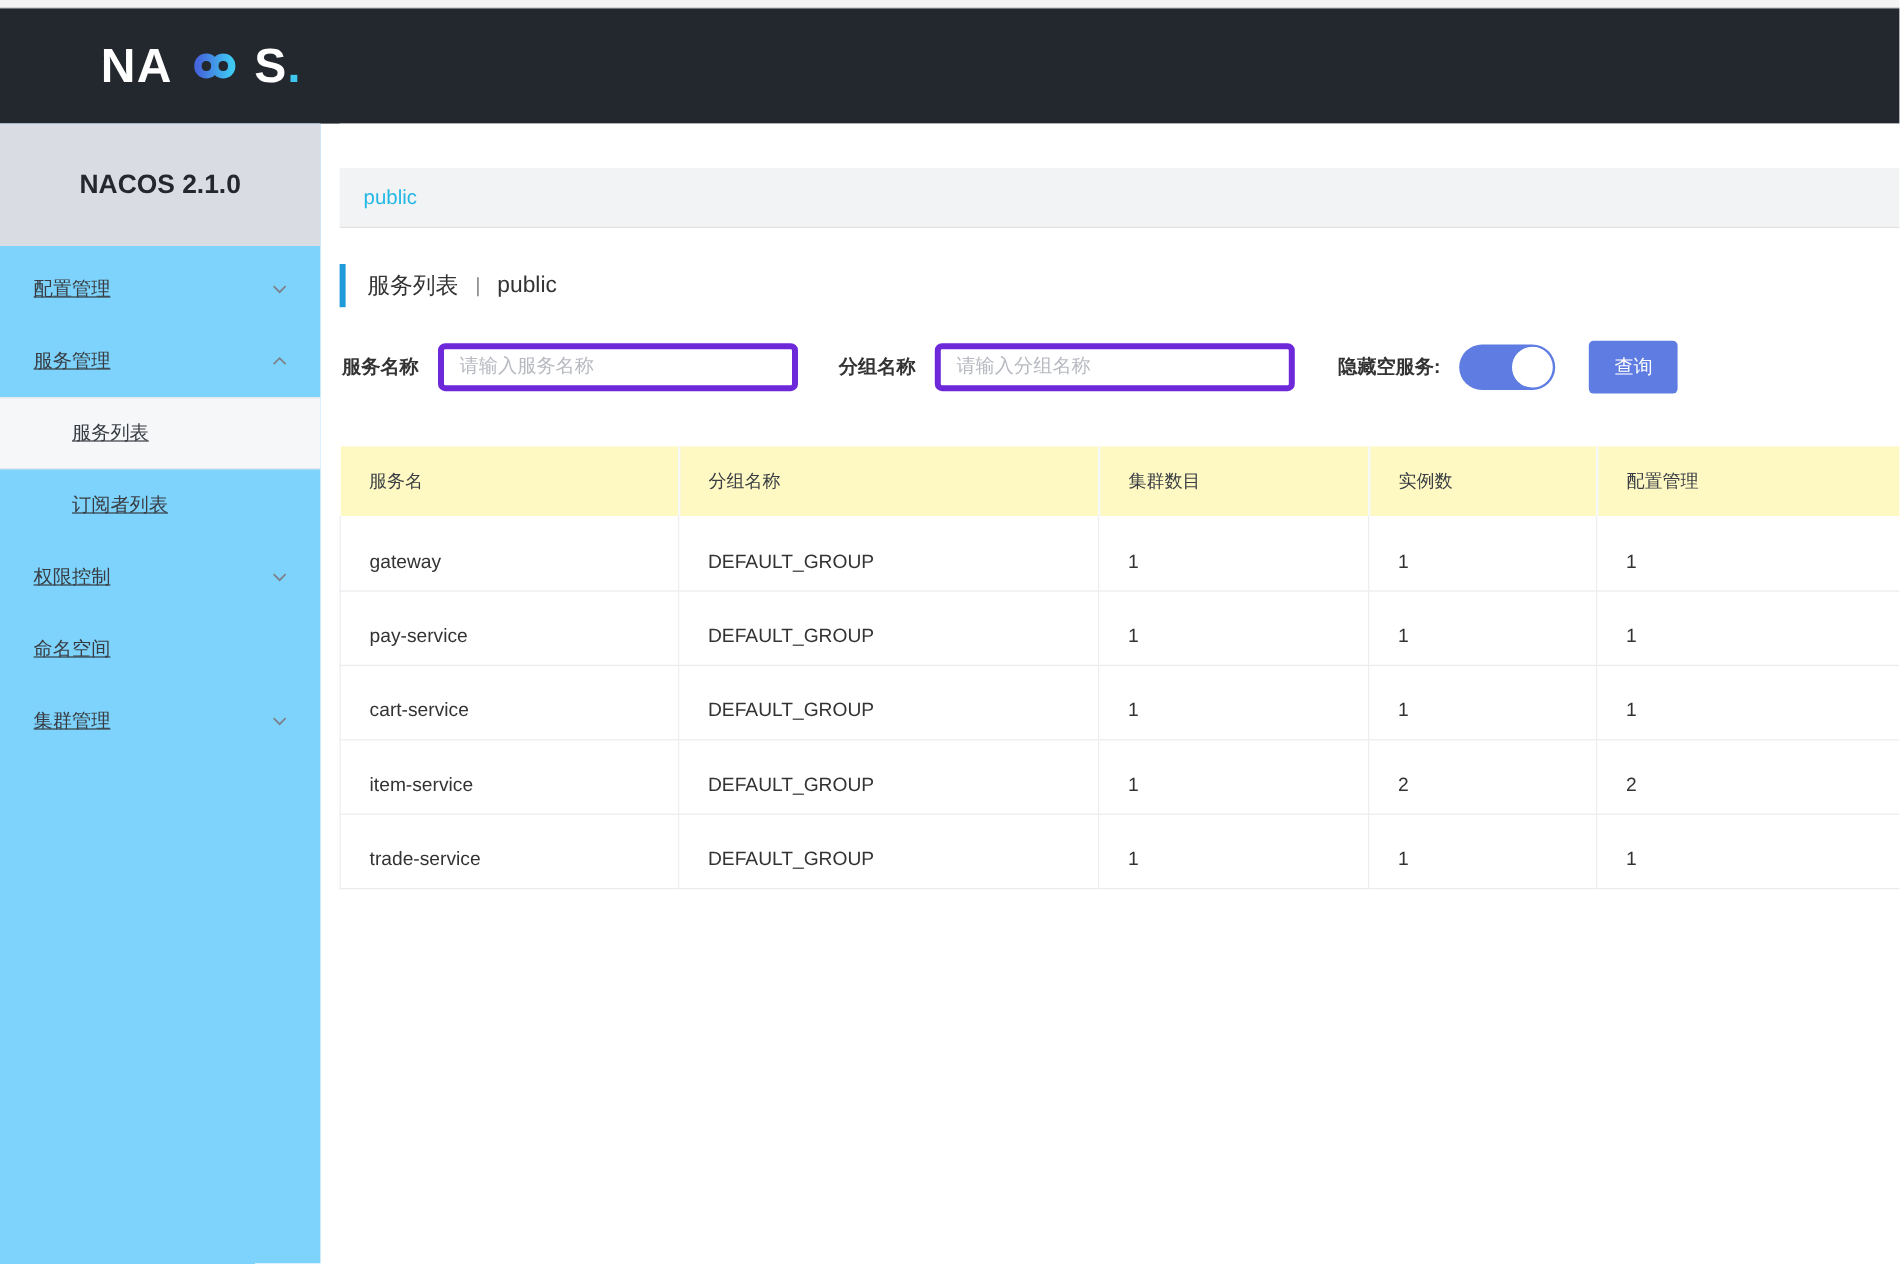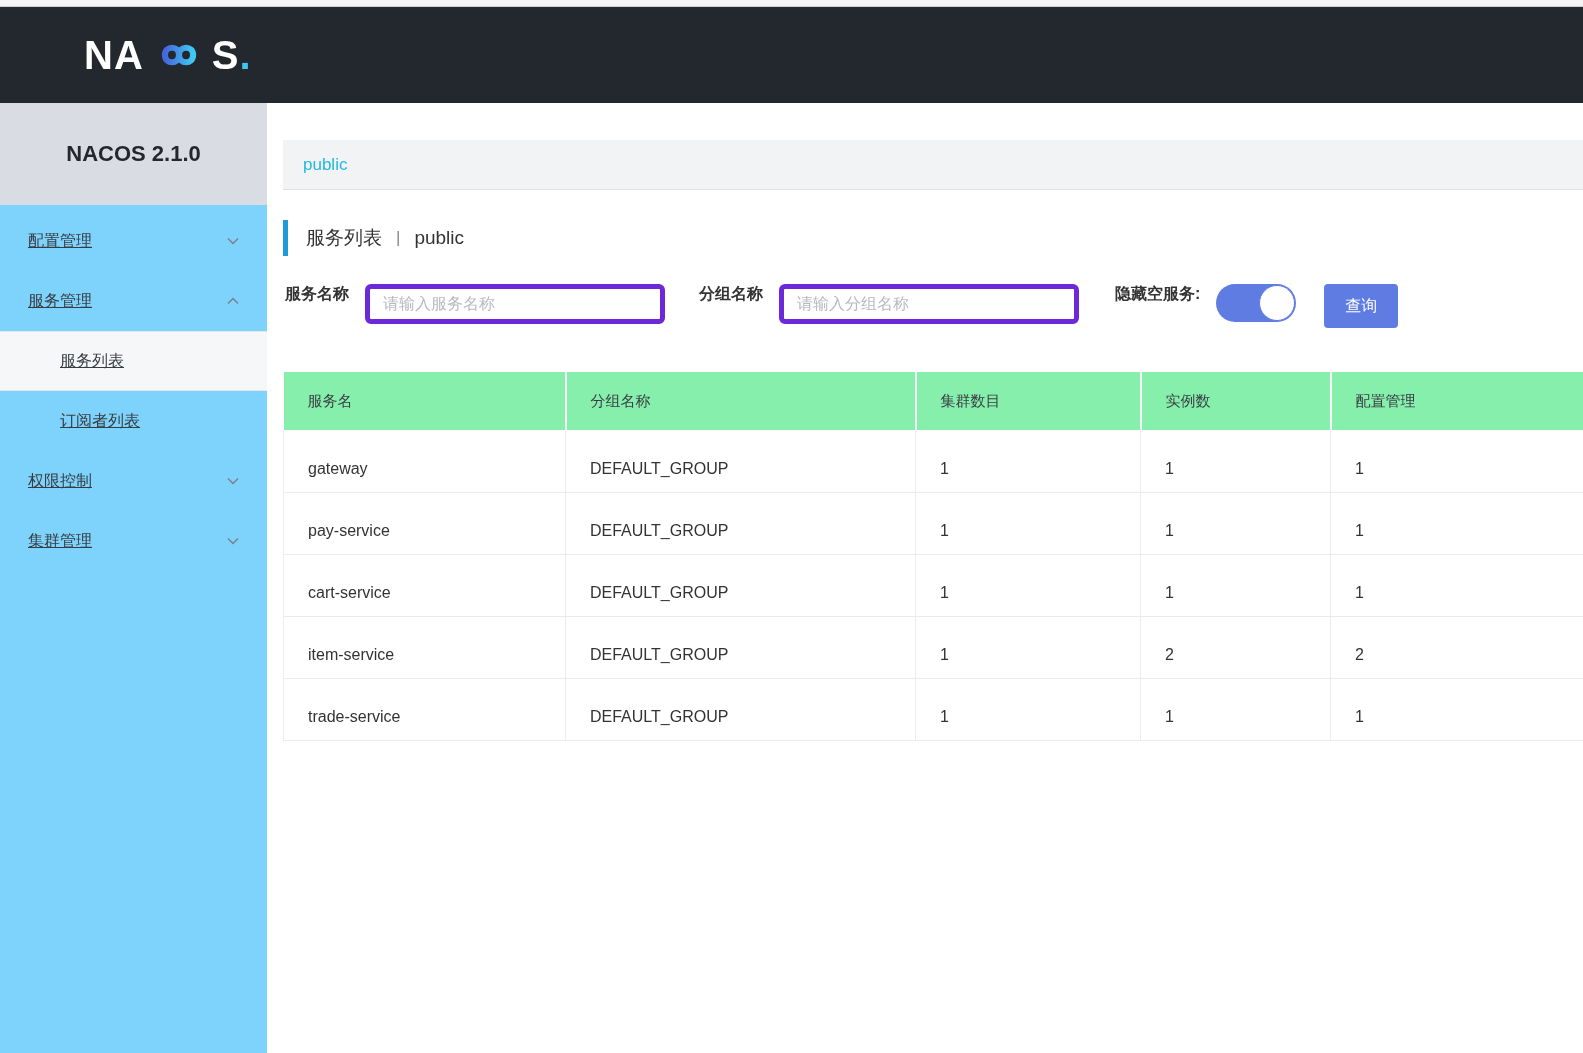--- a/index.html
+++ b/index.html
@@ -28,32 +28,32 @@
   
   .main{position:absolute;left:283px;top:103px;right:0;bottom:0;background:#fff;}
   .ns-bar{margin-top:37px;height:50px;background:#f2f3f4;border-bottom:1px solid #e2e2e2;display:flex;align-items:center;padding-left:20px;box-sizing:border-box;}
   .ns-current{font-size:17px;color:#23b7e5;cursor:pointer;}
   .page-title{margin-top:29px;margin-left:0;display:flex;align-items:center;height:38px;}
   .title-accent{width:5px;height:36px;background:#1f9bdc;margin-right:18px;}
   .title-text{font-size:19px;color:#333;}
   .title-sep{font-size:17px;color:#888;margin:0 14px;}
   .title-ns{font-size:19px;color:#333;}
   
-  .filters{margin-top:27px;display:flex;padding-left:2px;}
+  .filters{margin-top:27px;display:flex;align-items:center;padding-left:2px;}
   .f-label{font-size:16px;font-weight:bold;color:#333;margin-right:16px;white-space:nowrap;}
   .f-input{width:300px;height:40px;box-sizing:border-box;border:5px solid #6d28d9;border-radius:6px;padding:0 13px;font-size:16px;color:#ec4899;outline:none;background:#fff;font-family:inherit;}
   .f-input::placeholder{color:#b6bac0;}
   .gap34{margin-left:34px;}
   .gap36{margin-left:36px;}
   .switch{width:80px;height:38px;border-radius:19px;background:#5e7ce2;position:relative;cursor:pointer;flex:0 0 auto;}
   .switch .knob{position:absolute;top:1px;right:1px;width:36px;height:36px;border-radius:50%;background:#fff;border:1px solid #5e7ce2;box-sizing:border-box;}
   .search-btn{margin-left:28px;width:74px;height:44px;background:#5e7ce2;color:#fff;border:none;border-radius:4px;font-size:16px;cursor:pointer;font-family:inherit;}
   
   .svc-table{margin-top:44px;width:1300px;border-collapse:collapse;table-layout:fixed;}
-  .svc-table th{background:#86efac;height:58px;text-align:left;font-weight:normal;font-size:15px;color:#3a3e44;padding:0 0 0 24px;border-right:2px solid #f7f8fa;box-sizing:border-box;margin-top:32px;}
+  .svc-table th{background:#fef9c3;height:58px;text-align:left;font-weight:normal;font-size:15px;color:#3a3e44;padding:0 0 0 24px;border-right:2px solid #f7f8fa;box-sizing:border-box;margin-top:32px;}
   .svc-table th:last-child{border-right:none;}
   .svc-table td{height:62px;font-size:16px;color:#333;padding:16px 0 0 24px;border-bottom:1px solid #eaebed;border-right:1px solid #ebedf0;background:#fff;box-sizing:border-box;}
   .svc-table td:first-child{border-left:1px solid #ebedf0;}
   .svc-table td:last-child{border-right:none;}
 </style>
 </head>
 <body>
 
 <div class="top-strip"></div>
 
@@ -97,20 +97,26 @@
   </div>
       <div class="side-item sub">
     <span class="side-label">订阅者列表</span>
     <svg class="chev hidden" viewBox="0 0 16 16">
       <polyline points="3,5.5 8,10.5 13,5.5" fill="none" stroke="#7b8087" stroke-width="1.4"></polyline>
     </svg>
   </div>
       <div class="side-item">
     <span class="side-label">权限控制</span>
     <svg class="chev" viewBox="0 0 16 16">
+      <polyline points="3,5.5 8,10.5 13,5.5" fill="none" stroke="#7b8087" stroke-width="1.4"></polyline>
+    </svg>
+  </div>
+      <div class="side-item">
+    <span class="side-label">命名空间</span>
+    <svg class="chev hidden" viewBox="0 0 16 16">
       <polyline points="3,5.5 8,10.5 13,5.5" fill="none" stroke="#7b8087" stroke-width="1.4"></polyline>
     </svg>
   </div>
       <div class="side-item">
     <span class="side-label">集群管理</span>
     <svg class="chev" viewBox="0 0 16 16">
       <polyline points="3,5.5 8,10.5 13,5.5" fill="none" stroke="#7b8087" stroke-width="1.4"></polyline>
     </svg>
   </div>
     </div>

